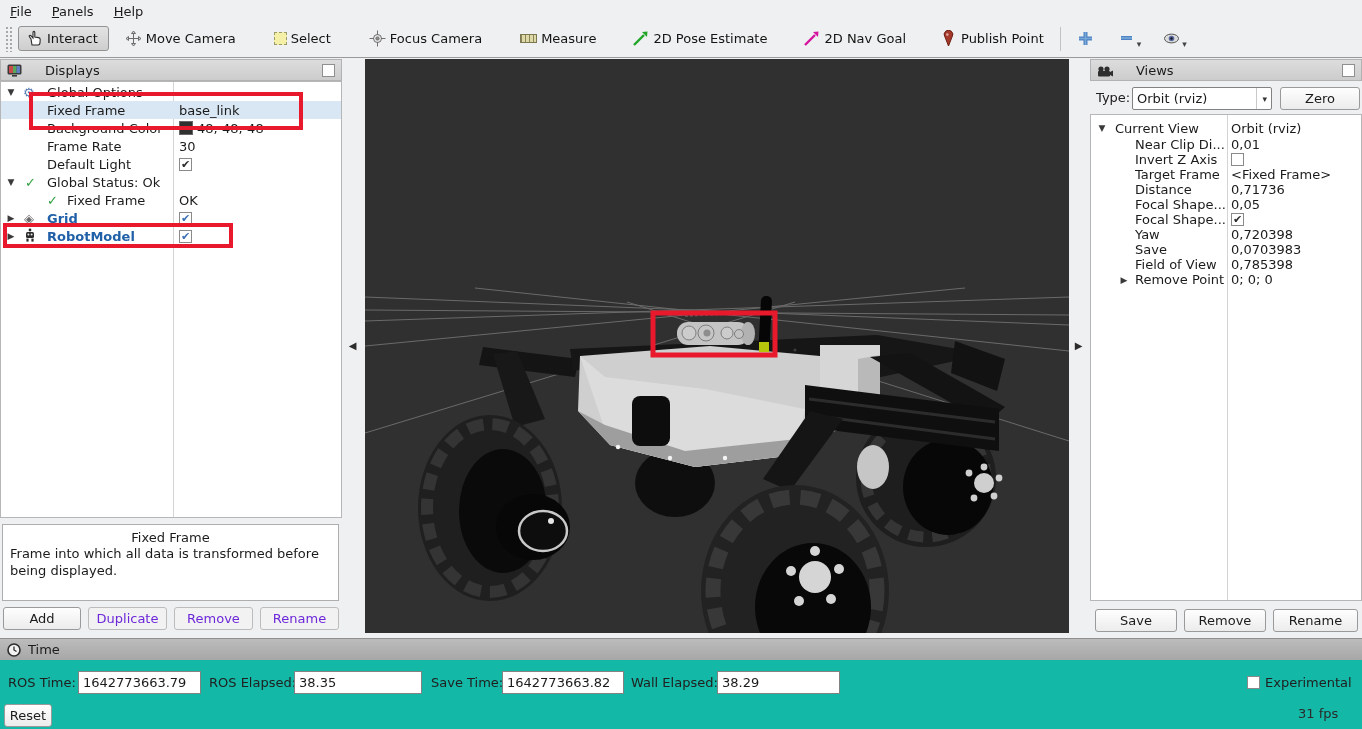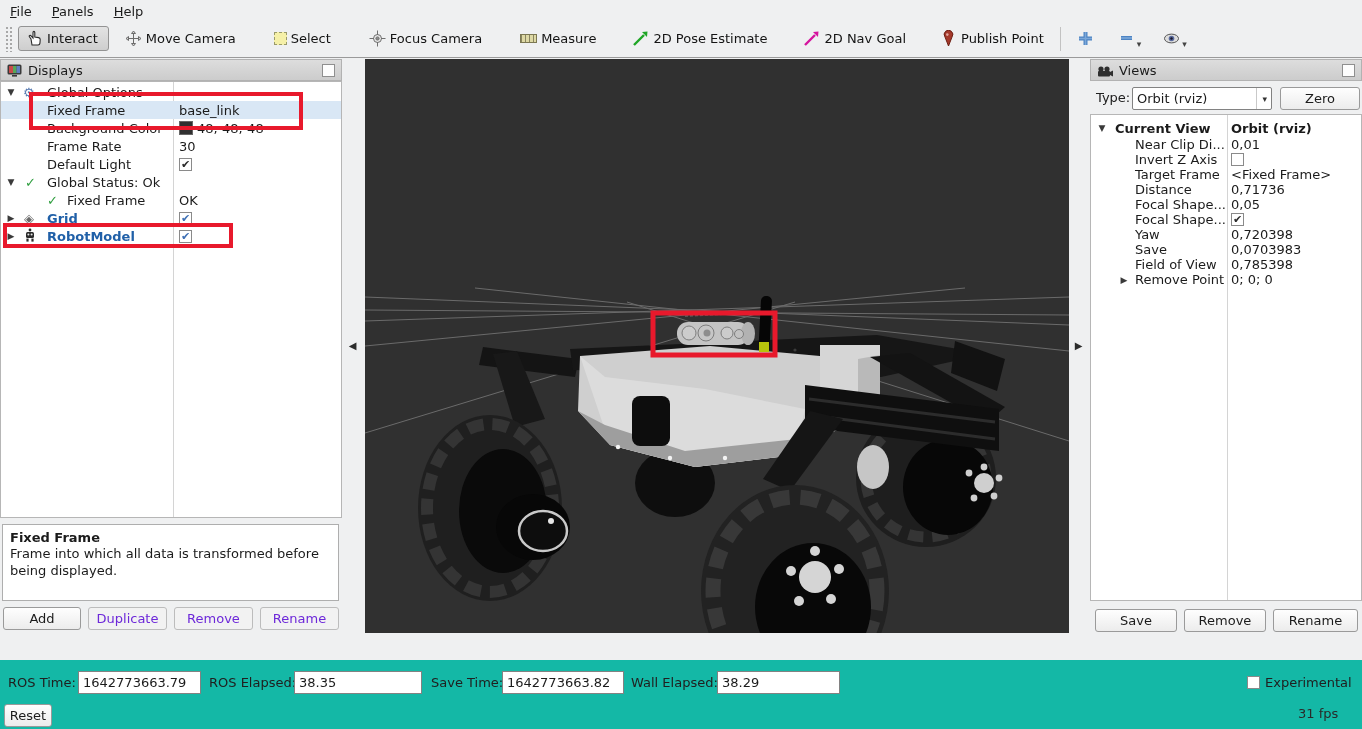--- a/index.html
+++ b/index.html
@@ -20,32 +20,32 @@
   .tool{display:flex;align-items:center;gap:4px;padding:4px 8px;white-space:nowrap;color:#141414;}
   .tool.active{background:linear-gradient(#e3e3e3,#cecece);border:1px solid #939393;border-radius:3px;padding:3px 10px 3px 7px;}
   .tb-sep{width:1px;height:24px;background:#c2c2c2;margin:0 8px;}
   .caret{font-size:9px;color:#444;margin:10px 0 0 -2px;}
   .icon16{width:17px;height:17px;display:inline-block;}
   .select-swatch{width:13px;height:13px;background:#f5f0a8;border:1px dashed #9a9a6a;box-sizing:border-box;}
   .measure-swatch{width:17px;height:9px;background:#ded9a5;border:1px solid #7c7852;box-sizing:border-box;
      background-image:repeating-linear-gradient(90deg,#8a8560 0 1px,transparent 1px 4px);}
   
   .dock-title{height:22px;background:linear-gradient(#dddddd,#cccccc);border:1px solid #b2b2b2;
-     display:flex;align-items:center;gap:6px;padding:0 6px;box-sizing:border-box;text-align:right;}
+     display:flex;align-items:center;gap:23px;padding:0 6px;box-sizing:border-box;text-align:right;}
   .float-btn{width:11px;height:11px;background:#fdfdfd;border:1px solid #8f8f8f;margin-left:auto;}
   .tree{background:#ffffff;border:1px solid #b6b6b6;box-sizing:border-box;}
   .colsep{position:absolute;top:0;bottom:0;width:1px;background:#d4d4d4;}
   .trow{position:absolute;left:0;right:0;height:18px;display:flex;align-items:center;font-size:13px;}
   .trow.sel{background:#d9e7f5;}
   .twisty{position:absolute;font-size:9px;color:#3a3a3a;width:10px;text-align:center;}
   .ticon{position:absolute;font-size:13px;line-height:13px;}
   .tlabel{position:absolute;white-space:nowrap;}
   .tvalue{position:absolute;white-space:nowrap;display:flex;align-items:center;gap:4px;}
   .blue-bold{color:#2060a8;font-weight:bold;}
-  .bold{font-weight:bold;}
+  .bold{font-weight:normal;text-align:center;}
   .cbox{width:13px;height:13px;background:#fff;border:1px solid #8a8a8a;box-sizing:border-box;
         font-size:11px;line-height:11px;text-align:center;color:#3d6fb4;font-weight:bold;}
   .swatch{width:12px;height:12px;background:#303030;border:1px solid #666;}
   .gcheck{color:#2f9e3f;font-weight:bold;}
   
   .btn{background:linear-gradient(#fefefe,#ececec);border:1px solid #9a9a9a;border-radius:3px;
        font-size:13px;color:#1b1b1b;display:flex;align-items:center;justify-content:center;box-sizing:border-box;}
   .btn.disabled{color:#6d28d9;border-color:#bcbcbc;background:#f2f2f2;}
   .tinput{background:#fff;border:1px solid #828282;box-sizing:border-box;font-size:13px;
           font-family:"DejaVu Sans","Liberation Sans",sans-serif;padding:2px 4px;display:flex;align-items:center;}
@@ -458,20 +458,29 @@
       <span class="twisty" style="left:28px">▶</span>
       <span class="tlabel" style="left:44px">Remove Point</span>
       <span class="tvalue" style="left:140px">0; 0; 0</span>
     </div>
   </div>
 
   <div class="abs btn" style="left:1095px;top:609px;width:82px;height:23px">Save</div>
   <div class="abs btn" style="left:1184px;top:609px;width:82px;height:23px">Remove</div>
   <div class="abs btn" style="left:1273px;top:609px;width:85px;height:23px">Rename</div>
 
+  <div id="time-title" class="abs">
+    <span class="icon16" style="width:14px;height:14px">
+      <svg width="14" height="14" viewBox="0 0 14 14">
+          <circle cx="7" cy="7" r="6" fill="#f2f2f2" stroke="#2d2d2d" stroke-width="1.6"></circle>
+          <path d="M7 3.5 V7 L9.5 8.5" stroke="#2d2d2d" stroke-width="1.3" fill="none"></path>
+        </svg>
+    </span>
+    <span>Time</span>
+  </div>
   <div id="time-body" class="abs">
     <span class="abs fld-label" style="left:8px;top:15px">ROS Time:</span>
     <div class="abs tinput" style="left:78px;top:11px;width:123px;height:23px">1642773663.79</div>
     <span class="abs fld-label" style="left:209px;top:15px">ROS Elapsed:</span>
     <div class="abs tinput" style="left:294px;top:11px;width:128px;height:23px">38.35</div>
     <span class="abs fld-label" style="left:431px;top:15px">Save Time:</span>
     <div class="abs tinput" style="left:502px;top:11px;width:122px;height:23px">1642773663.82</div>
     <span class="abs fld-label" style="left:631px;top:15px">Wall Elapsed:</span>
     <div class="abs tinput" style="left:717px;top:11px;width:123px;height:23px">38.29</div>
 

